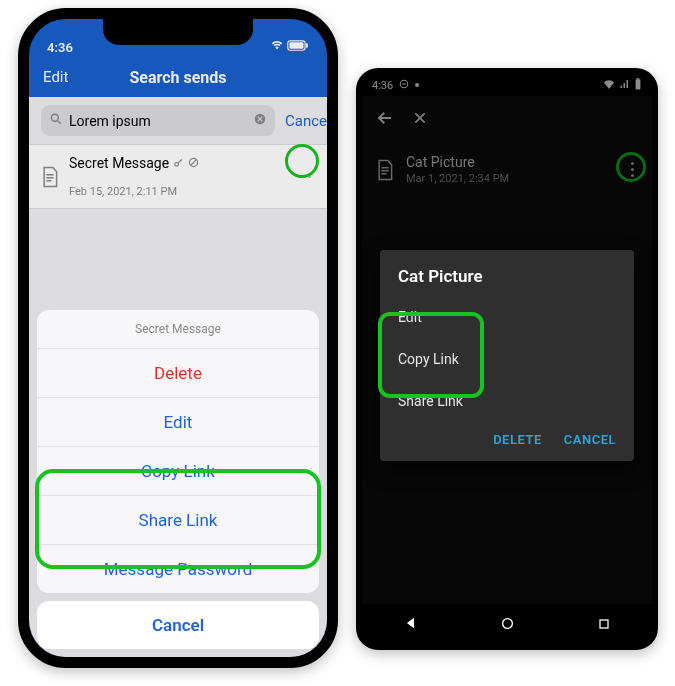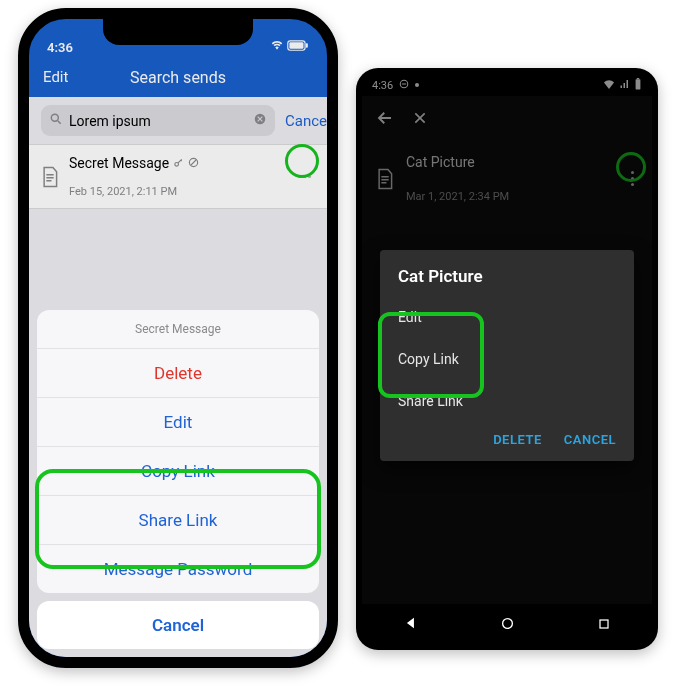--- a/index.html
+++ b/index.html
@@ -23,21 +23,21 @@
   .ios-statusbar {
     height: 38px; color: #fff; font-size: 13px; font-weight: 600;
     display: flex; justify-content: space-between; align-items: flex-end;
     padding: 0 18px 2px; position: relative; z-index: 40;
   }
   .ios-status-icons { display: flex; gap: 3px; align-items: center; }
   .ios-navbar {
     height: 40px; display: flex; align-items: center; justify-content: center;
     position: relative; color: #fff;
   }
-  .ios-navbar .title { font-size: 16px; font-weight: 400; }
+  .ios-navbar .title { font-size: 16px; font-weight: 700; }
   .ios-navbar .close { position: absolute; left: 14px; font-size: 15px; }
   .ios-body {
     position: absolute; top: 78px; left: 0; right: 0; bottom: 0;
     background: #efeff3;
     display: flex; flex-direction: column;
   }
   .ios-searchrow {
     display: flex; align-items: center; gap: 10px;
     padding: 8px 12px;
   }
@@ -120,21 +120,21 @@
   .android-appbar {
     height: 48px; display: flex; align-items: center; gap: 18px;
     padding: 0 14px; color: #eaeaea;
   }
   .android-appbar .title { flex: 1; font-size: 17px; }
   .android-list-item {
     display: flex; align-items: center; gap: 12px;
     padding: 10px 14px; color: #d6d6d6;
   }
   .android-list-item .name { font-size: 14px; }
-  .android-list-item .date { font-size: 11px; color: #8a8a8e; margin-top: 20px; }
+  .android-list-item .date { font-size: 11px; color: #8a8a8e; margin-top: 2px; }
   .android-list-item .texts { flex: 1; }
   .ellipsis-android { display: flex; flex-direction: column; gap: 3px; padding: 4px; }
   .ellipsis-android span { width: 3px; height: 3px; background: #b3b3b3; border-radius: 50%; }
   .android-highlight-circle {
     position: absolute; width: 30px; height: 30px;
     border: 3px solid #17c41f; border-radius: 50%;
     top: 78px; right: 6px; z-index: 30;
   }
   .android-overlay {
     position: absolute; inset: 0; background: rgba(0,0,0,.45); z-index: 50;

